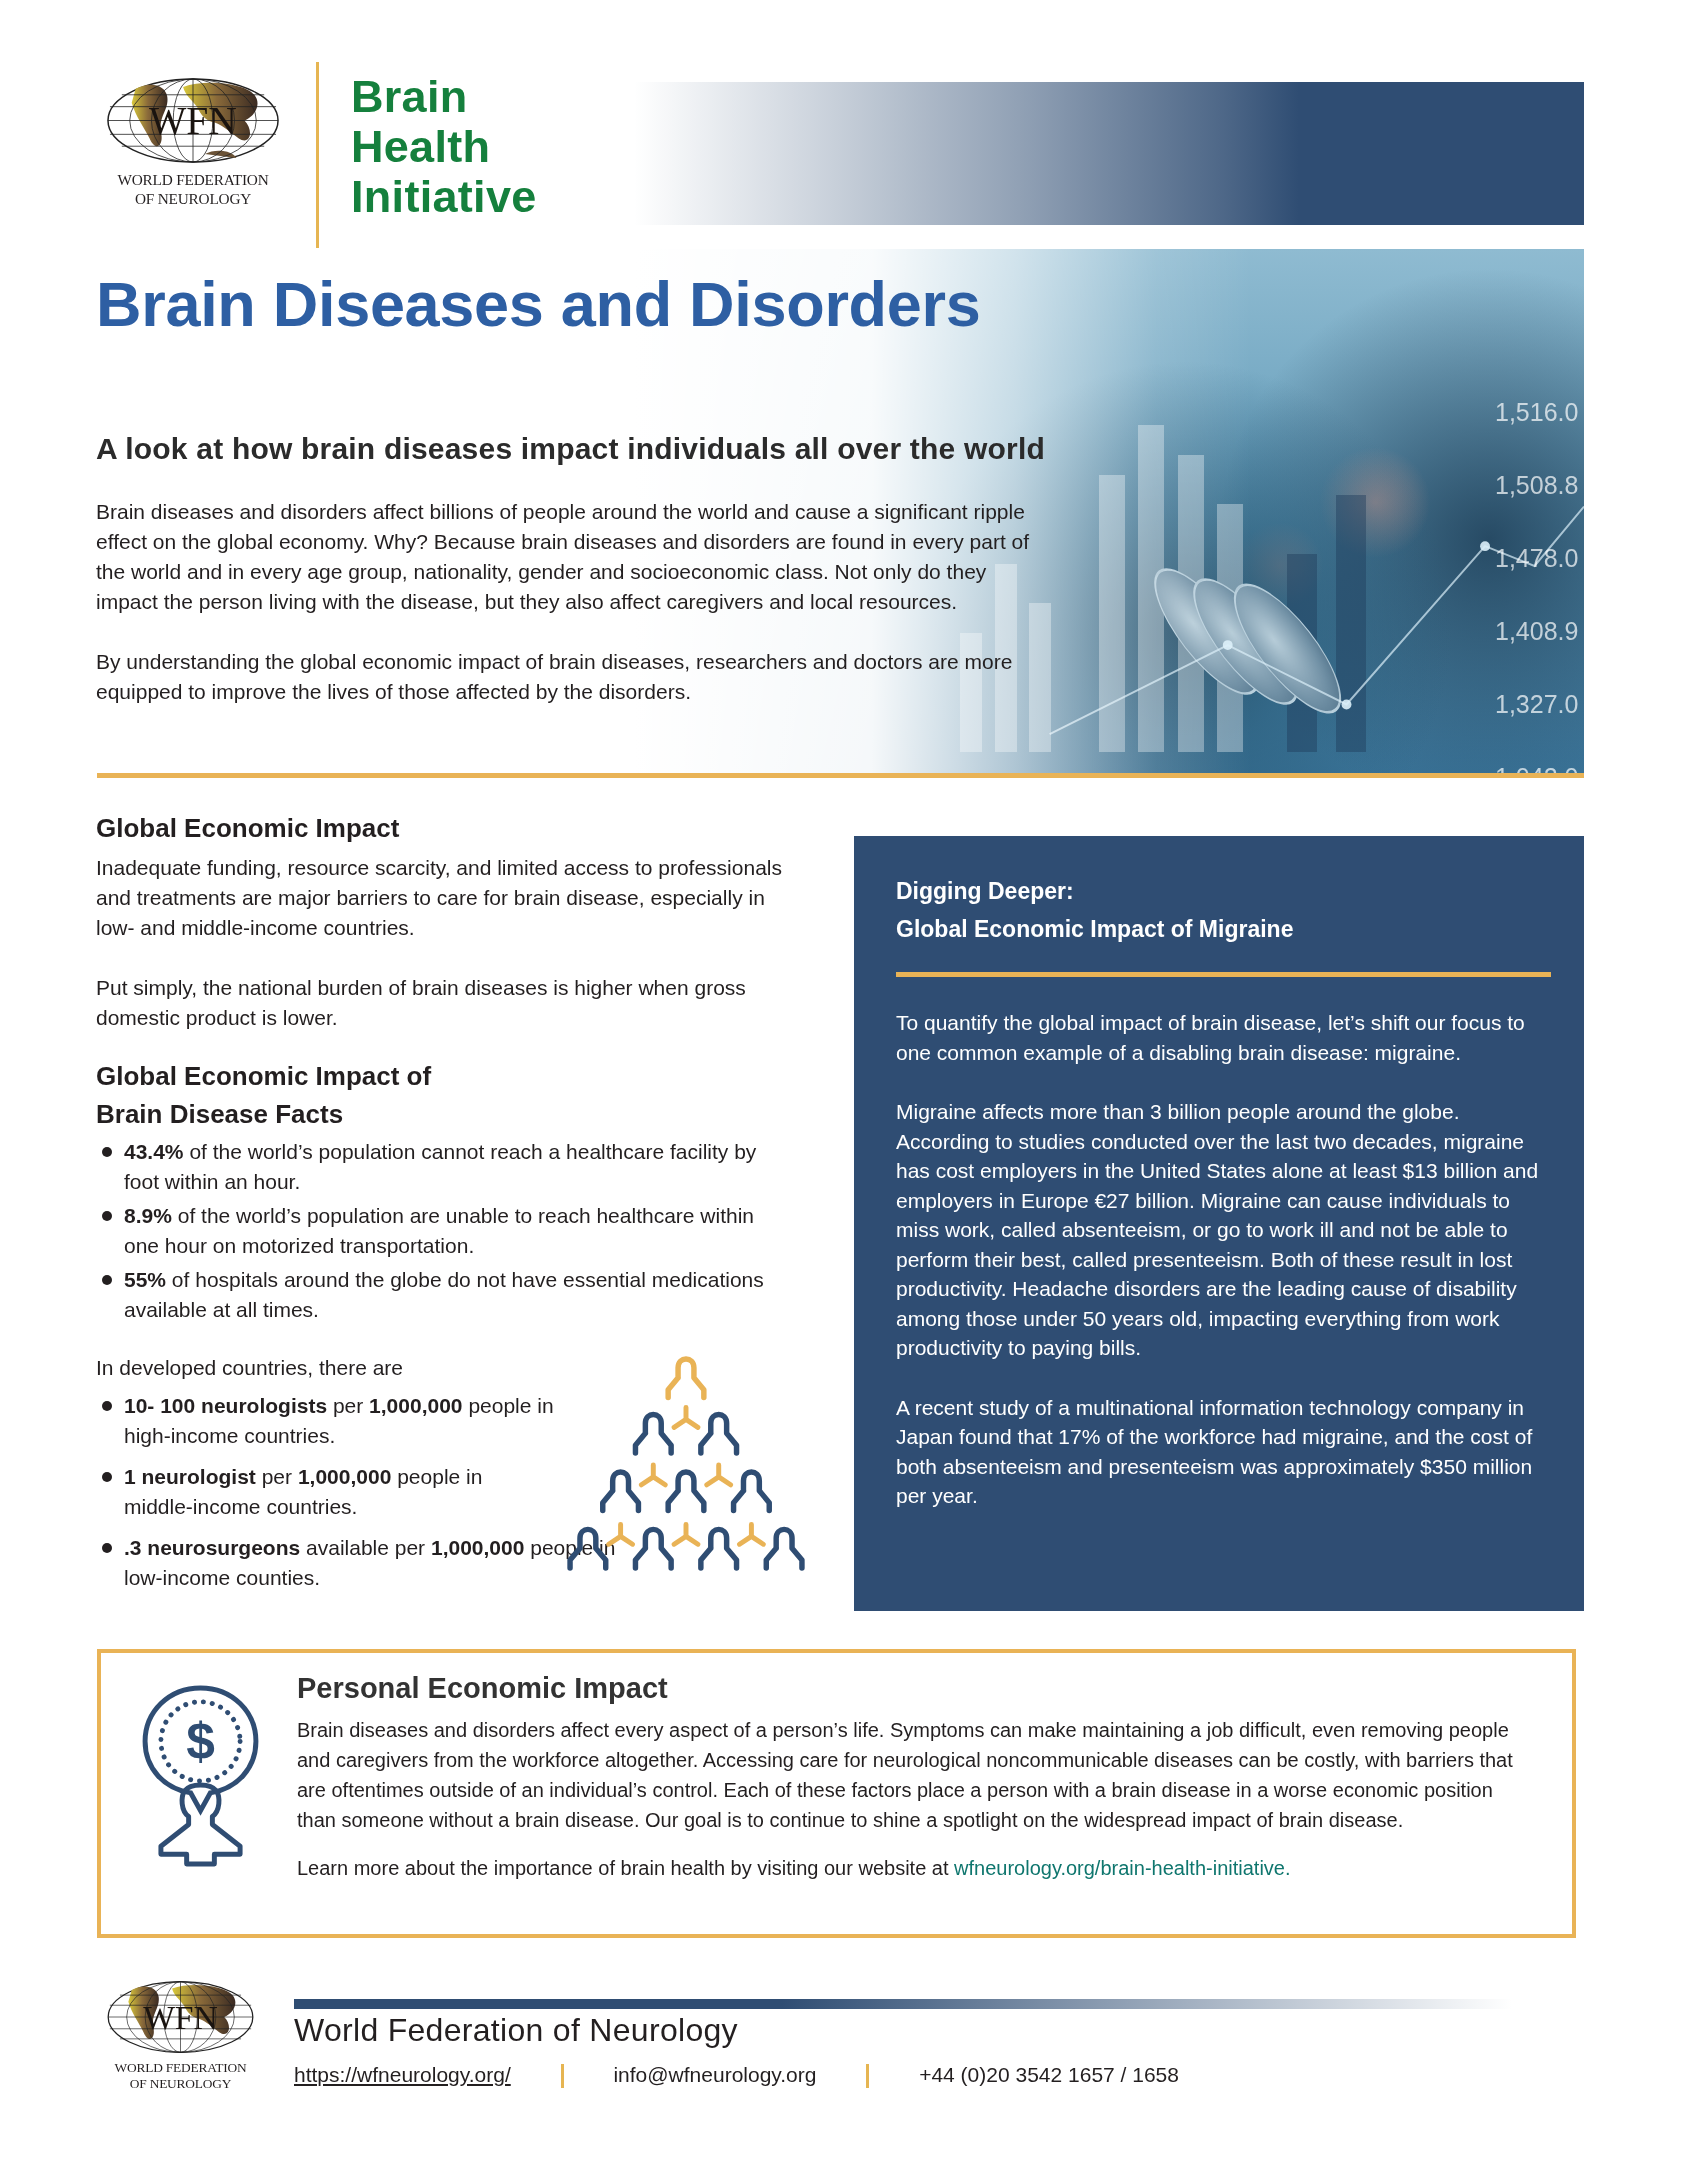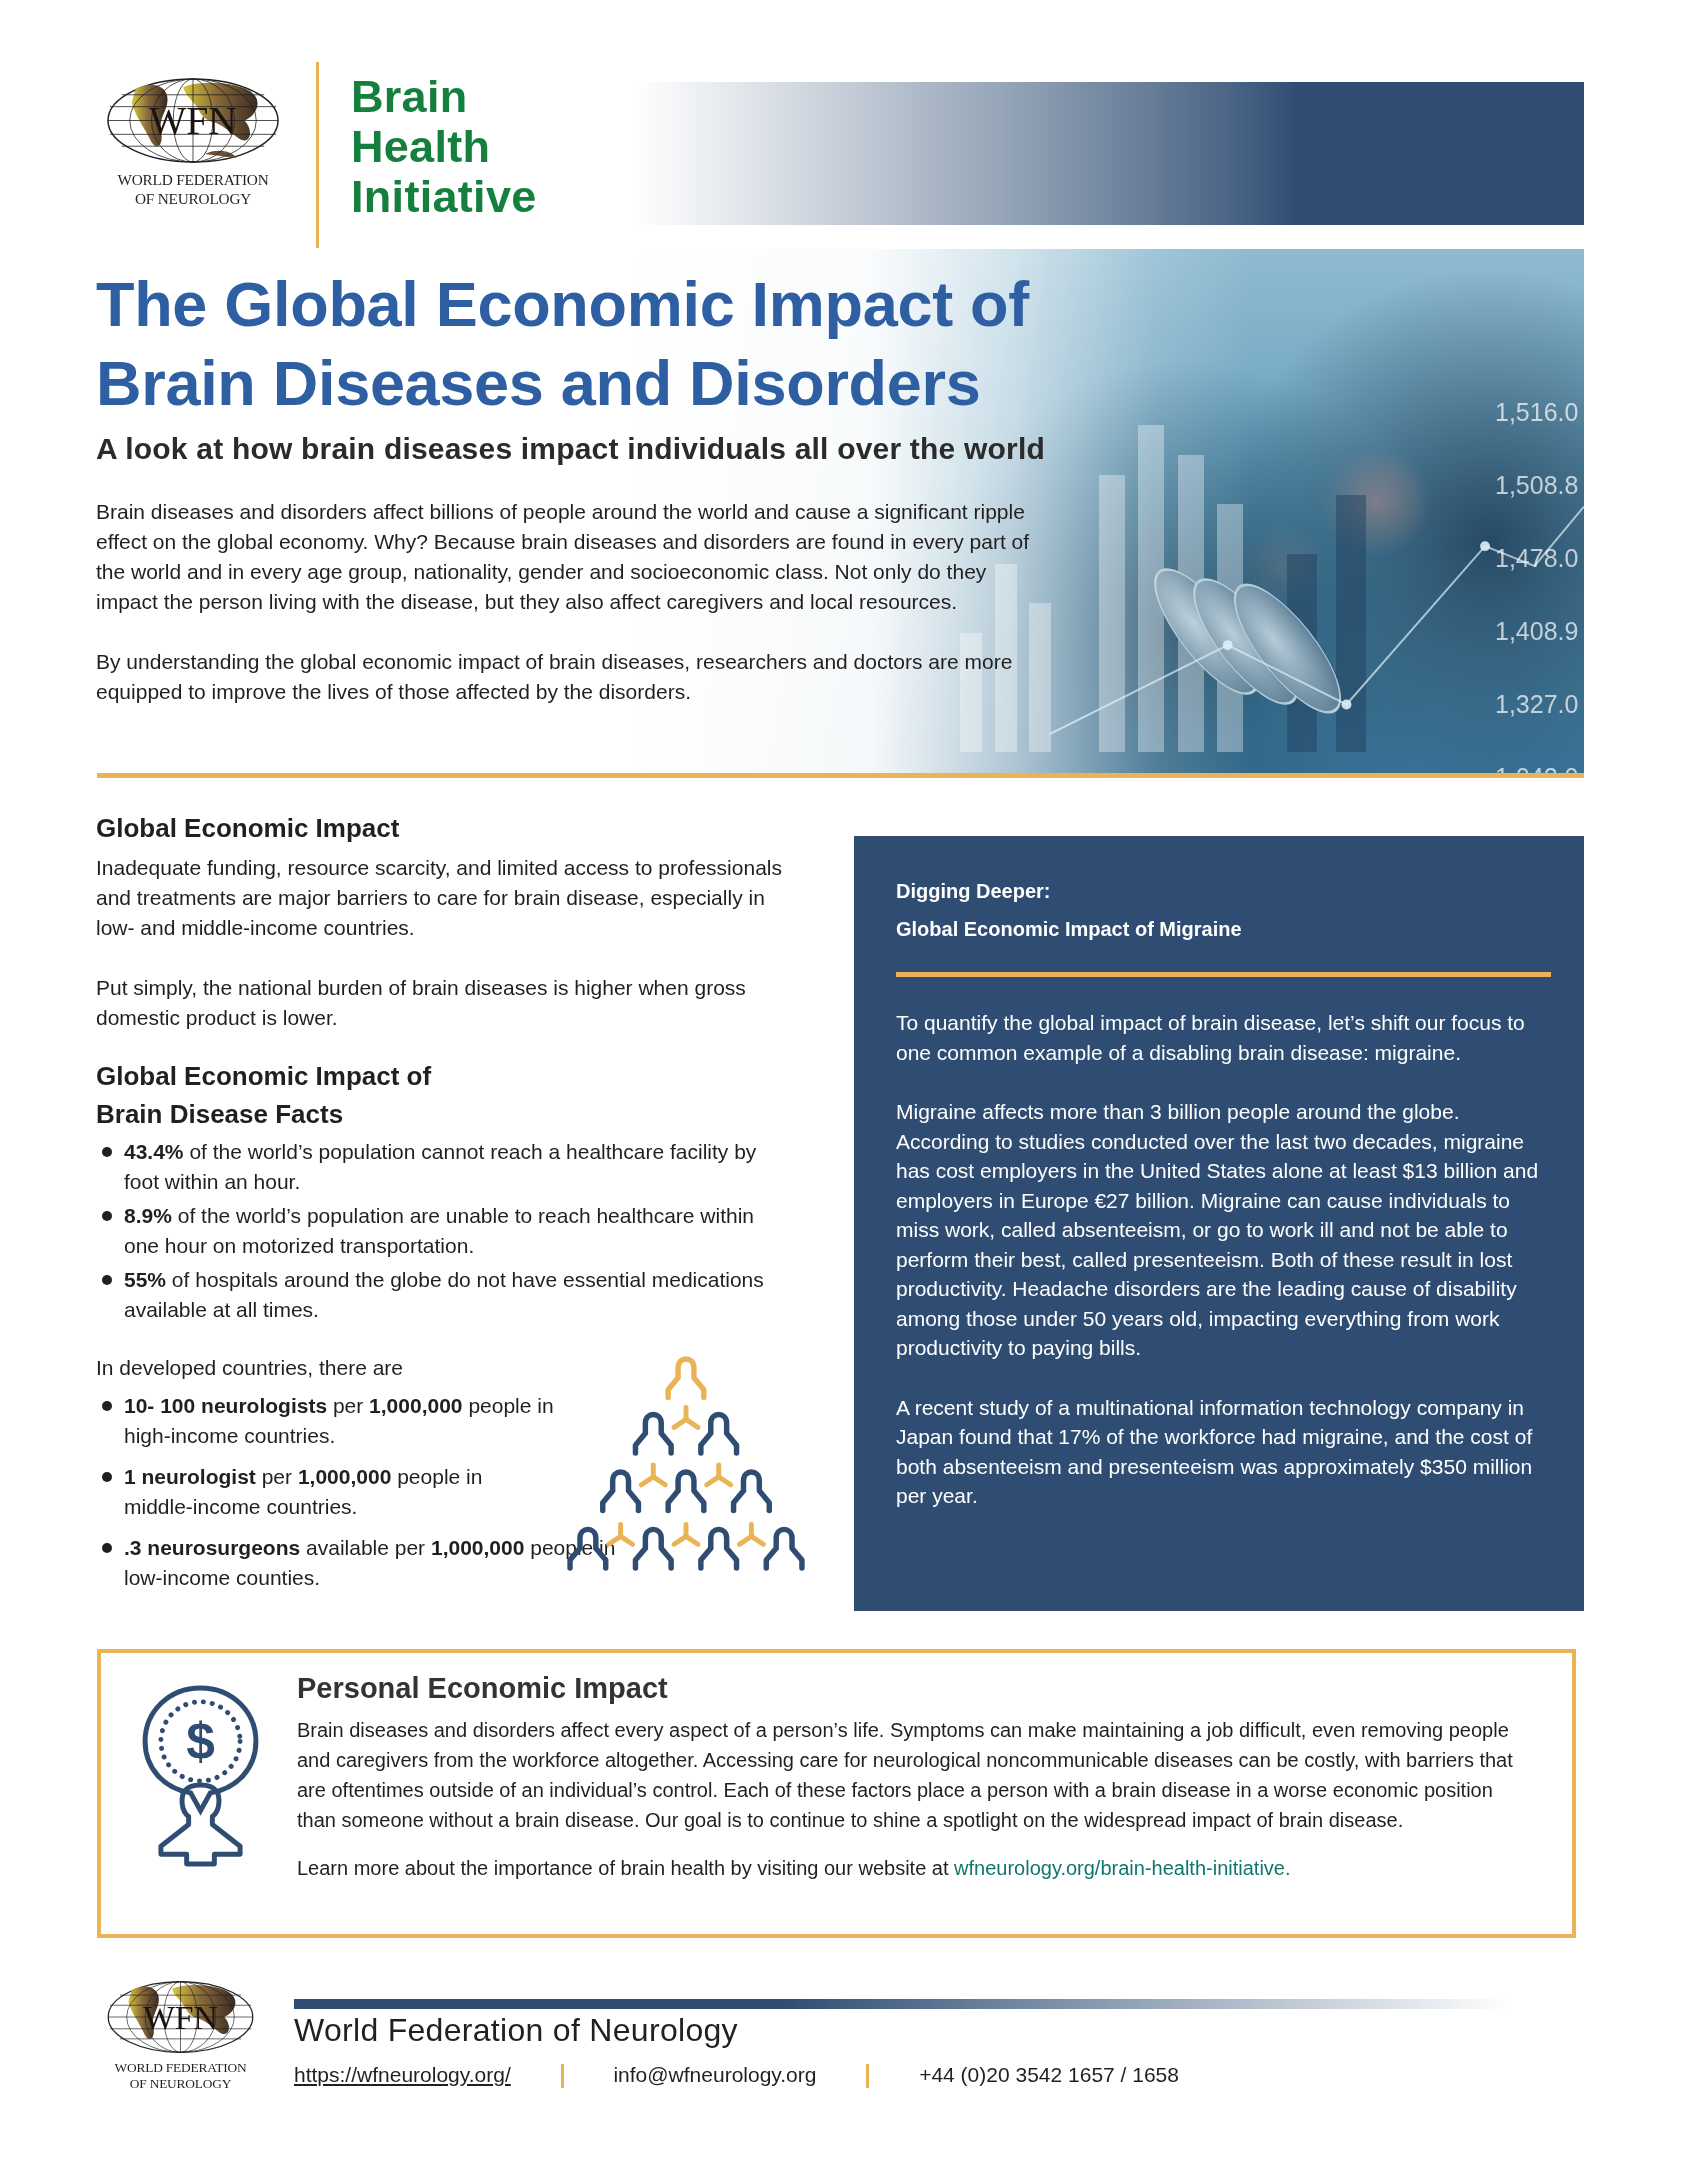--- a/index.html
+++ b/index.html
@@ -48,21 +48,21 @@
   .facts { list-style: none; margin: 4px 0 0 0; padding: 0; }
   .facts li { position: relative; padding-left: 24px; font-size: 21px; line-height: 30px; margin: 4px; }
   .facts li::before { content: ""; position: absolute; left: 2px; top: 10px; width: 10px; height: 10px; border-radius: 50%; background: #231f20; }
   .facts b { font-weight: bold; }
   .facts.spaced li { margin-bottom: 11px; }
   .dev-intro { font-size: 21px; line-height: 30px; margin: 28px 0 8px 0; }
   .pyramid { left: 567px; top: 1352px; width: 238px; height: 220px; }
 
   
   .bluebox { left: 854px; top: 836px; width: 730px; height: 775px; background: #2f4d73; color: #ffffff; }
-  .bluebox .bh { position: absolute; left: 42px; top: 36px; font-size: 20px; font-weight: bold; line-height: 38px; color: #ffffff; }
+  .bluebox .bh { position: absolute; left: 42px; top: 36px; font-size: 23px; font-weight: bold; line-height: 38px; color: #ffffff; }
   .bluebox .brule { position: absolute; left: 42px; top: 136px; width: 655px; height: 5px; background: #e9b356; }
   .bluebox .btxt { position: absolute; left: 42px; top: 165px; width: 658px; font-size: 21px; line-height: 29.5px; color: #ffffff; }
   .bluebox .btxt p { margin: 7px 0 30px 0; }
 
   
   .pbox { left: 97px; top: 1649px; width: 1479px; height: 289px; border: 4px solid #e9b356; box-sizing: border-box; }
   .picon { left: 139px; top: 1680px; width: 124px; height: 193px; }
   .ptitle { left: 297px; top: 1669px; font-size: 29px; font-weight: bold; color: #333333; line-height: 38px; }
   .ptxt { left: 297px; top: 1715px; width: 1238px; font-size: 20px; line-height: 30px; color: #231f20; }
   .ptxt p { margin: 0 0 18px 0; }
@@ -149,21 +149,20 @@
   <div>1,516.0</div>
   <div>1,508.8</div>
   <div>1,478.0</div>
   <div>1,408.9</div>
   <div>1,327.0</div>
   <div>1,042.0</div>
 </div>
 <div class="abs photo-fade"></div>
 
 <div class="abs title">
-  <div>The Global Economic Impact of</div>
   <div>Brain Diseases and Disorders</div>
 </div>
 <div class="abs subtitle">A look at how brain diseases impact individuals all over the world</div>
 
 <div class="abs intro">
   <p>Brain diseases and disorders affect billions of people around the world and cause a significant ripple effect on the global economy. Why? Because brain diseases and disorders are found in every part of the world and in every age group, nationality, gender and socioeconomic class. Not only do they impact the person living with the disease, but they also affect caregivers and local resources.</p>
   <p>By understanding the global economic impact of brain diseases, researchers and doctors are more equipped to improve the lives of those affected by the disorders.</p>
 </div>
 
 <div class="abs gold-rule"></div>

